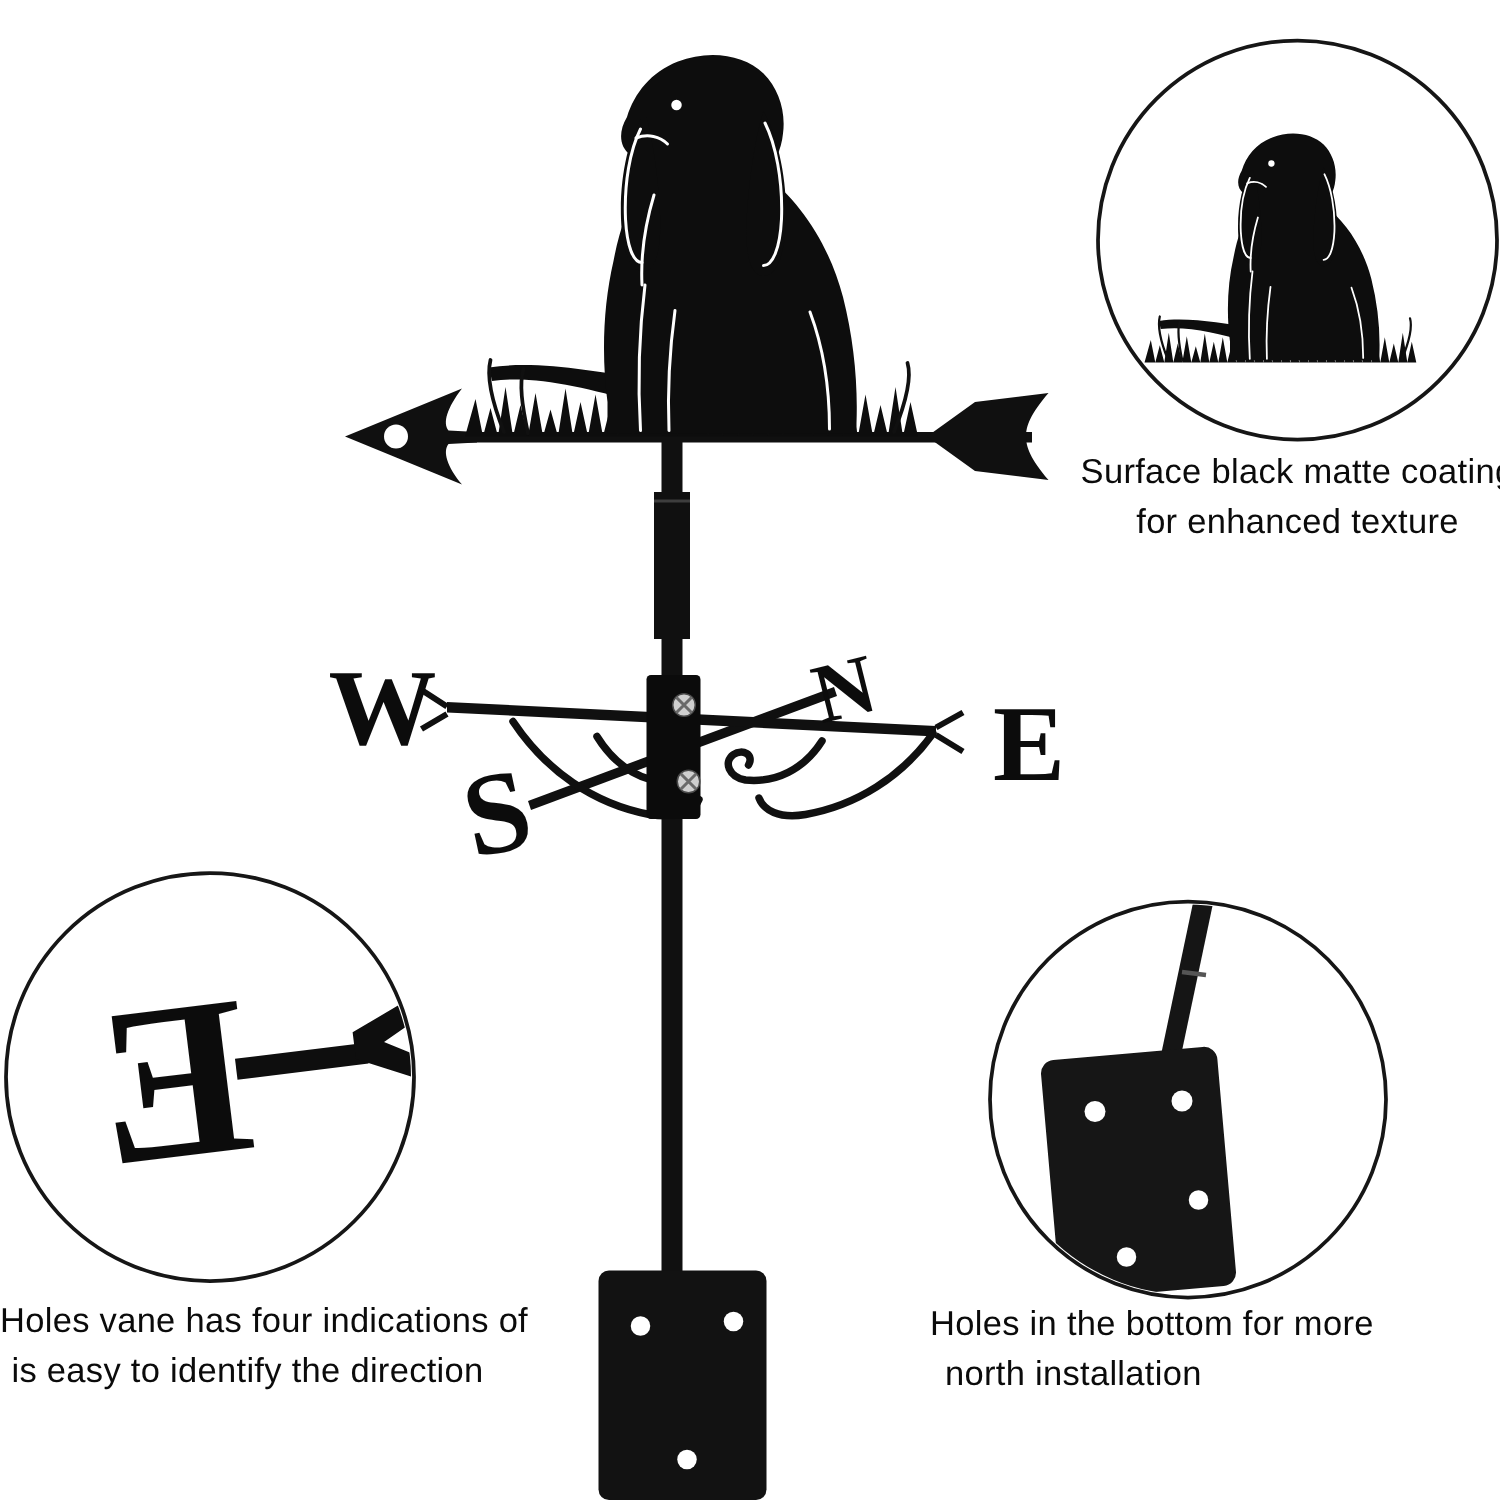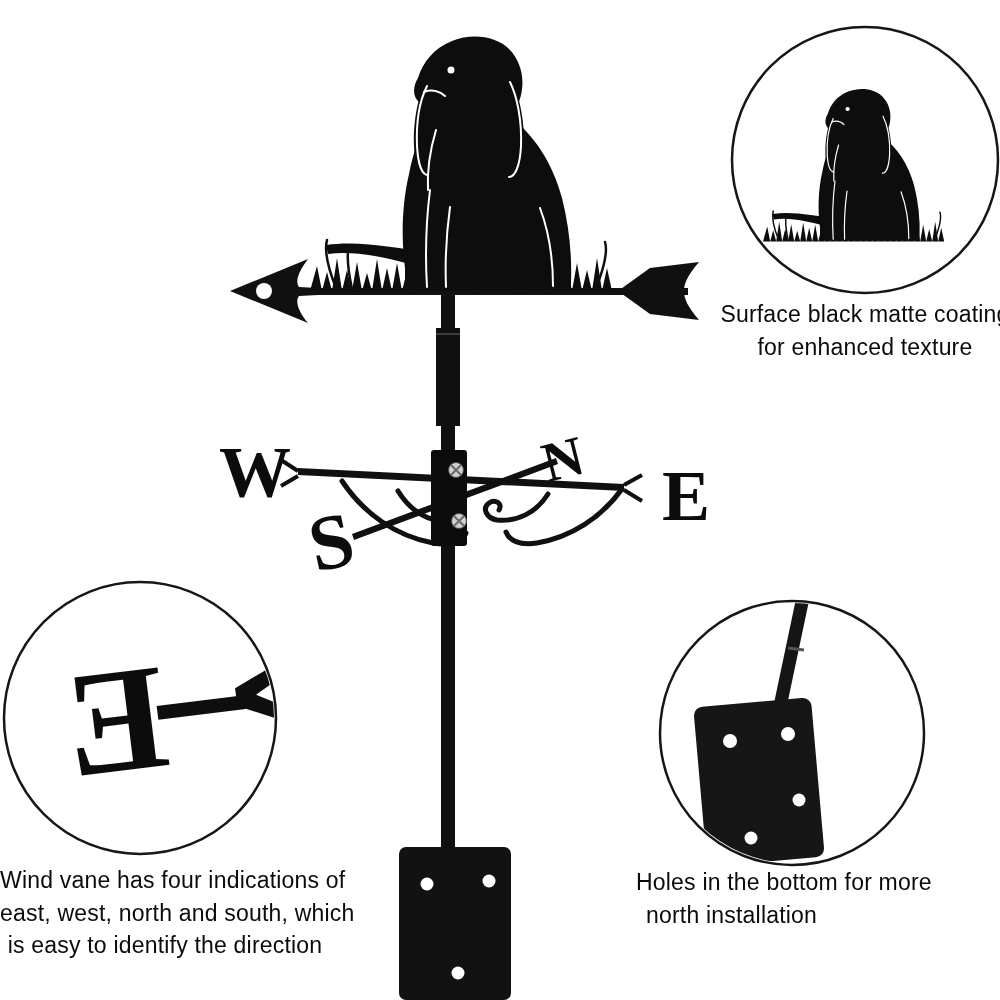--- a/index.html
+++ b/index.html
@@ -3,21 +3,21 @@
 <meta charset="utf-8">
 <style>
   * { margin:0; padding:0; box-sizing:border-box; }
   html,body { width:1000px; height:1000px; background:#ffffff; font-family:"Liberation Sans",sans-serif; }
   .stage { position:relative; width:1000px; height:1000px; background:#ffffff; overflow:hidden; }
   .stage > svg { position:absolute; left:0; top:0; }
   .caption { position:absolute; color:#0b0b0b; font-size:23px; line-height:1.42; letter-spacing:0.2px; }
   .caption div { white-space:nowrap; }
   #cap-coating { left:700px; top:298px; width:330px; text-align:center; }
   #cap-directions { left:0px; top:864px; width:330px; text-align:center; }
-  #cap-holes { left:636px; top:866px; width:340px; text-align:left; }
+  #cap-holes { left:620px; top:866px; width:340px; text-align:left; }
   #cap-holes .l2 { padding-left:10px; }
   .dir-letter { font-family:"Liberation Serif",serif; font-weight:700; fill:#0c0c0c; }
   .metal { fill:#101010; }
   .wdetail path { stroke:#ffffff; stroke-width:2; fill:none; stroke-linecap:round; }
   .scroll path { stroke:#101010; stroke-width:5; fill:none; stroke-linecap:round; }
   .wisp { stroke:#101010; stroke-width:2.5; fill:none; stroke-linecap:round; }
 </style>
 </head>
 <body>
 
@@ -142,22 +142,21 @@
       </g>
     </g>
   </svg>
 
   <div class="caption" id="cap-coating">
     <div>Surface black matte coating</div>
     <div>for enhanced texture</div>
   </div>
 
   <div class="caption" id="cap-directions">
-    <div>Wind vane has four indications of</div>
-    <div>east, west, north and south, which</div>
+    <div>Holes vane has four indications of</div>
     <div>is easy to identify the direction</div>
   </div>
 
   <div class="caption" id="cap-holes">
     <div>Holes in the bottom for more</div>
     <div class="l2">north installation</div>
   </div>
 
 </div>
 

